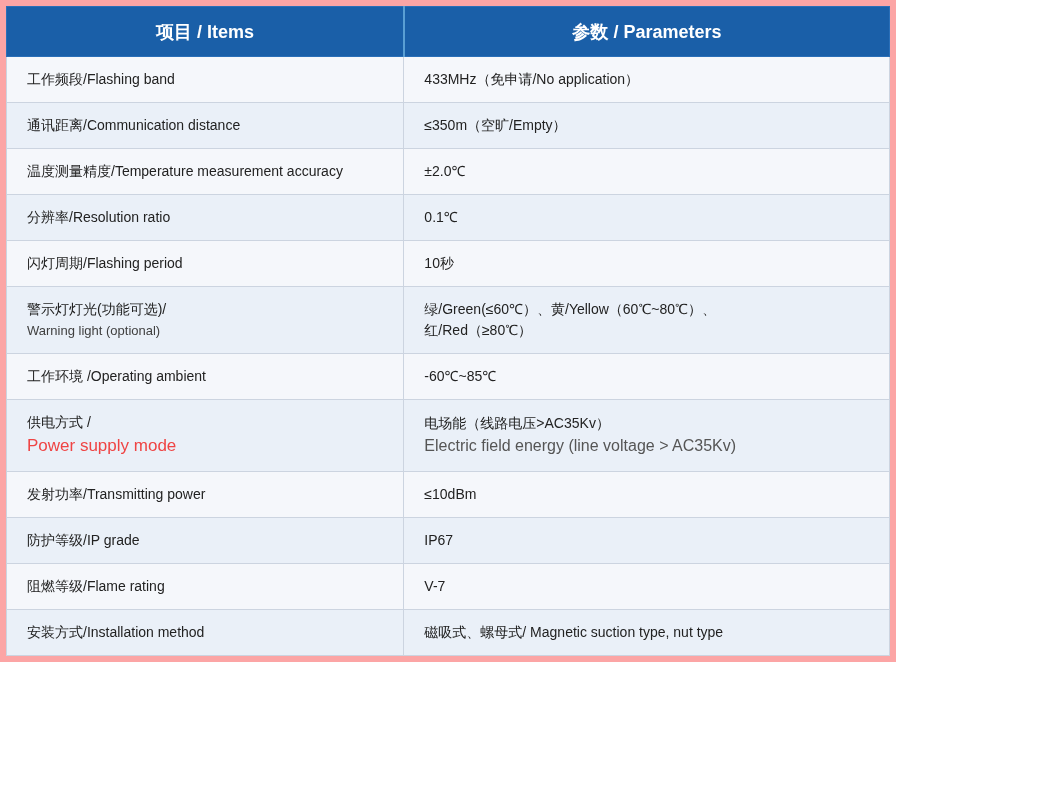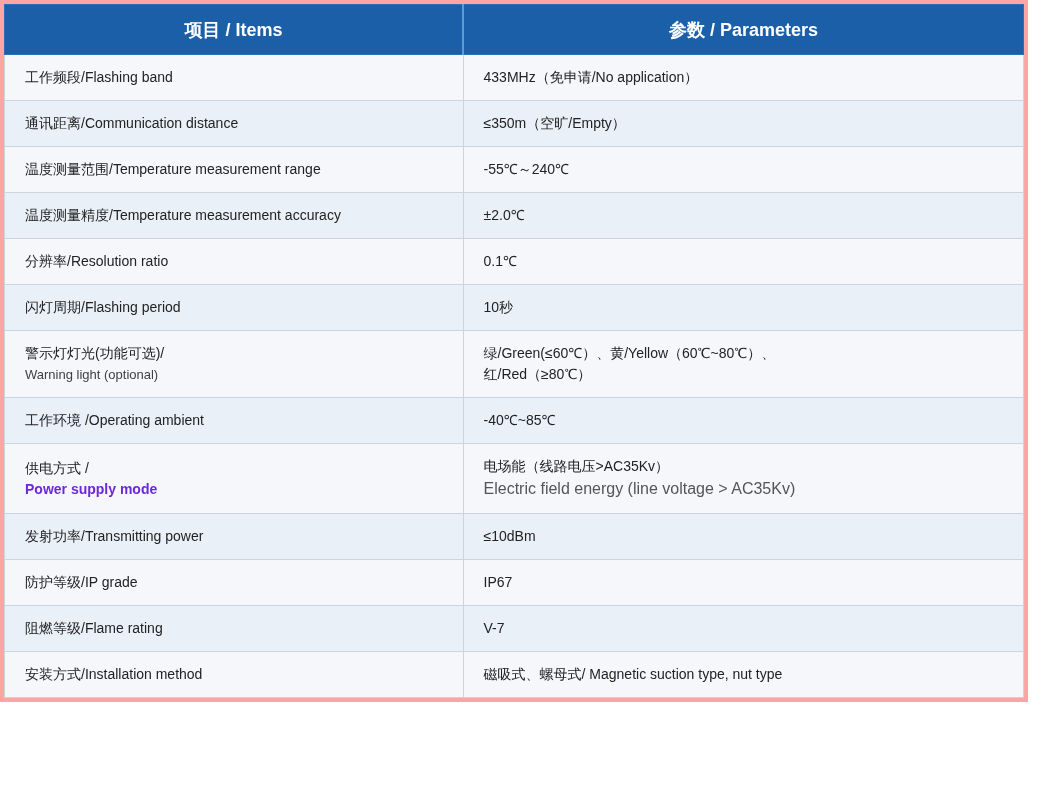--- a/index.html
+++ b/index.html
@@ -9,23 +9,23 @@
     }
 
     body {
       font-family: Arial, "Microsoft YaHei", "微软雅黑", sans-serif;
       background: #fff;
       width: 1058px;
       min-height: 810px;
     }
 
     .table-container {
-      width: 1028px;
+      width: 896px;
       border-collapse: collapse;
-      border: 4px solid #fca5a5;
+      border: 6px solid #fca5a5;
     }
 
     table {
       width: 100%;
       border-collapse: collapse;
     }
 
     .header-row th {
       background-color: #1a5fa8;
       color: #fff;
@@ -93,45 +93,41 @@
     <tbody id="table-body">
     <tr class="data-row">
           <td class="item-col">工作频段/Flashing band</td>
           <td class="param-col">433MHz（免申请/No application）</td>
         </tr>
         <tr class="data-row">
           <td class="item-col">通讯距离/Communication distance</td>
           <td class="param-col">≤350m（空旷/Empty）</td>
         </tr>
         <tr class="data-row">
-          <td class="item-col">温度测量范围/Temperature measurement range</td>
-          <td class="param-col">-55℃～240℃</td>
-        </tr>
-        <tr class="data-row">
           <td class="item-col">温度测量精度/Temperature measurement accuracy</td>
           <td class="param-col">±2.0℃</td>
         </tr>
         <tr class="data-row">
           <td class="item-col">分辨率/Resolution ratio</td>
           <td class="param-col">0.1℃</td>
         </tr>
         <tr class="data-row">
           <td class="item-col">闪灯周期/Flashing period</td>
           <td class="param-col">10秒</td>
         </tr>
         <tr class="data-row">
           <td class="item-col"><span>警示灯灯光(功能可选)/</span><br><span style="font-size:13px;color:#404040;">Warning light (optional)</span></td>
           <td class="param-col">绿/Green(≤60℃）、黄/Yellow（60℃~80℃）、<br>红/Red（≥80℃）</td>
         </tr>
         <tr class="data-row">
           <td class="item-col">工作环境 /Operating ambient</td>
-          <td class="param-col">-40℃~85℃</td>
+          <td class="param-col">-60℃~85℃</td>
         </tr>
         <tr class="data-row">
-          <td class="item-col"><span>供电方式 /</span><br><span style="font-size:14px;color:#6d28d9;font-weight:bold;">Power supply mode</span></td>
+          <td class="item-col"><span>供电方式 /</span><br><span style="font-size:17px;color:#ef4444;">Power supply mode</span></td>
           <td class="param-col"><span>电场能（线路电压&gt;AC35Kv）</span><br><span style="font-size:16px;color:#555;">Electric field energy (line voltage &gt; AC35Kv)</span></td>
         </tr>
         <tr class="data-row">
           <td class="item-col">发射功率/Transmitting power</td>
           <td class="param-col">≤10dBm</td>
         </tr>
         <tr class="data-row">
           <td class="item-col">防护等级/IP grade</td>
           <td class="param-col">IP67</td>
         </tr>

